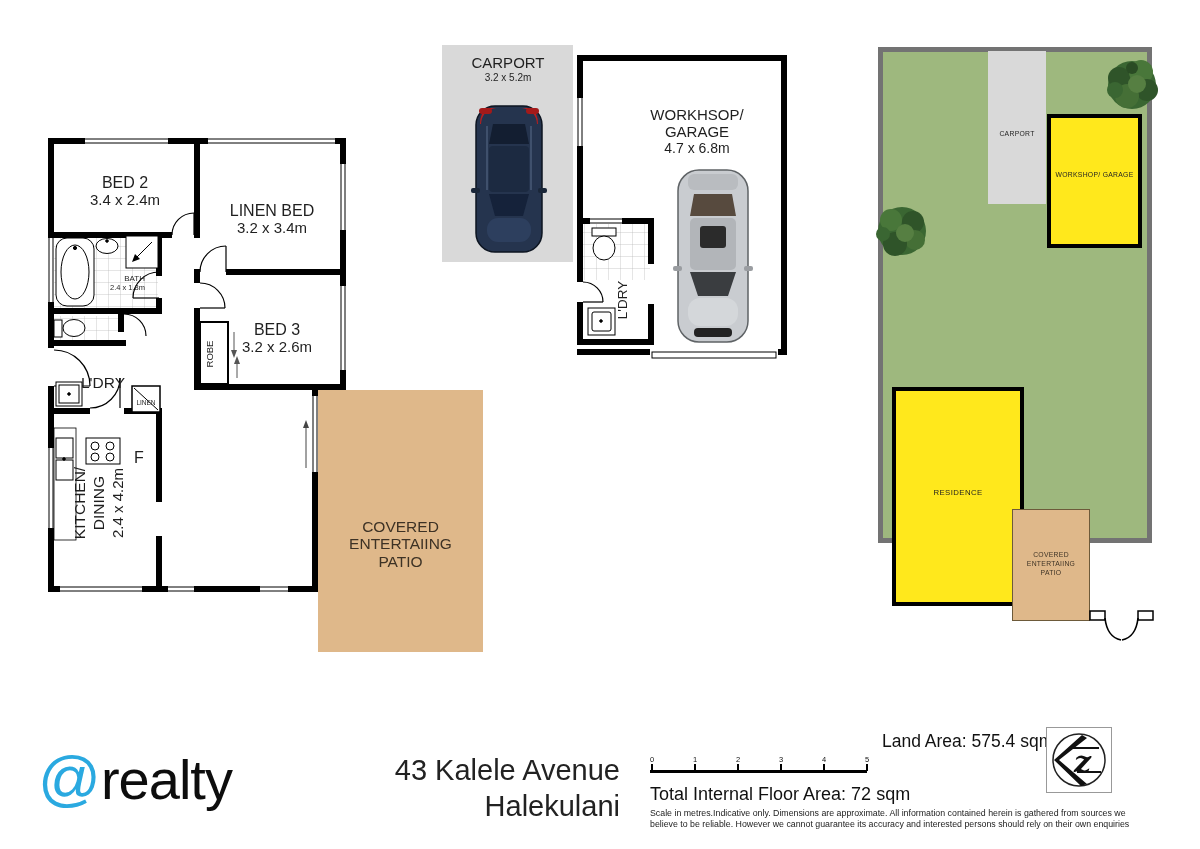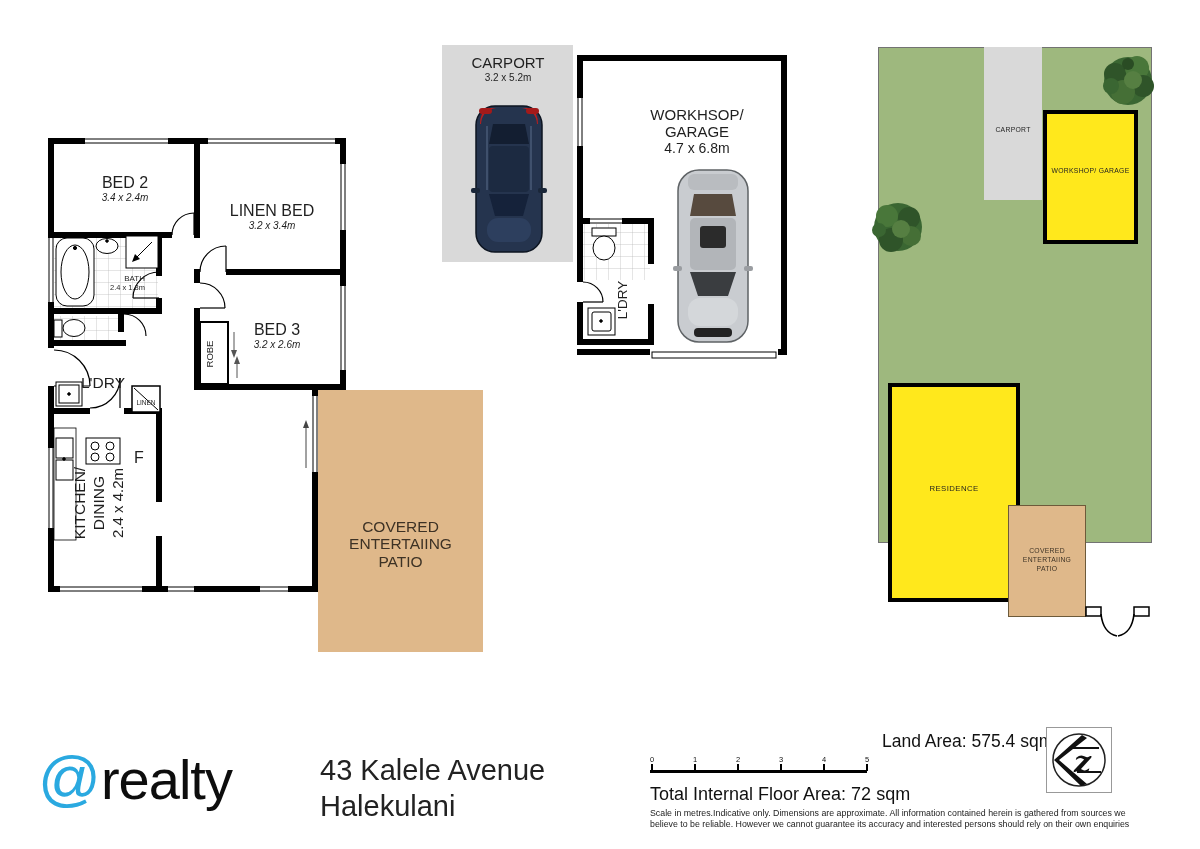--- a/index.html
+++ b/index.html
@@ -6,40 +6,40 @@
     --site-green:#9EB87E; --building-yellow:#FFE81C; --patio-tan:#DFB88A;
     --carport-gray:#D9D9D9; --brand-blue:#2AA9E0; --wall-black:#000000;
   }
   *{margin:0;padding:0;box-sizing:border-box;}
   html,body{background:#fff;}
   body{font-family:"Liberation Sans",sans-serif;color:#1c1c1c;}
   #stage{position:relative;width:1200px;height:849px;background:#fff;overflow:hidden;}
   .abs{position:absolute;}
   .lbl{position:absolute;text-align:center;line-height:1.12;color:#1f1f1f;}
   .room-name{font-size:16px;}
-  .room-dims{font-size:10px;font-style:italic;}
+  .room-dims{font-size:15px;}
   .rot{transform:rotate(-90deg);transform-origin:center center;}
   
   #main-plan{left:48px;top:138px;width:298px;height:402px;}
   #patio-main{left:318px;top:390px;width:165px;height:262px;background:var(--patio-tan);}
   #patio-main .lbl{left:8px;right:8px;top:128px;font-size:15.5px;color:#3d3225;}
   
   #garage-plan{left:440px;top:40px;width:350px;height:322px;}
   
-  #site-plan{left:878px;top:47px;width:274px;height:496px;background:var(--site-green);border:1px solid #737373;}
+  #site-plan{left:878px;top:47px;width:274px;height:496px;background:var(--site-green);border:5px solid #737373;}
   #site-carport{left:105px;top:-1px;width:58px;height:153px;background:var(--carport-gray);}
   #site-workshop{left:164px;top:62px;width:95px;height:134px;background:var(--building-yellow);border:4px solid #000;}
   #site-residence{left:9px;top:335px;width:132px;height:219px;background:var(--building-yellow);border:4px solid #000;}
   #site-patio{left:129px;top:457px;width:78px;height:112px;background:var(--patio-tan);border:1px solid #6d5a3a;}
   .site-lbl{font-size:6.8px;letter-spacing:.3px;color:#222;line-height:1.35;}
   
   #brand{left:38px;top:742px;white-space:nowrap;}
   #brand .at{font-size:62px;color:var(--brand-blue);font-weight:400;}
   #brand .name{font-size:56px;color:#0d0d0d;font-weight:400;letter-spacing:-1px;}
-  #address{left:320px;top:752px;width:300px;text-align:left;font-size:29px;color:#222;line-height:1.25;}
+  #address{left:320px;top:752px;width:300px;text-align:right;font-size:29px;color:#222;line-height:1.25;}
   #scalebar{left:650px;top:755px;width:220px;height:22px;}
   #scalebar .num{position:absolute;top:0;font-size:7.5px;color:#111;transform:translateX(-50%);}
   #scalebar .bar{position:absolute;left:0;right:3px;top:15px;height:3px;background:#000;}
   #scalebar .tick{position:absolute;top:9px;width:1.5px;height:7px;background:#000;}
   #floor-area{left:650px;top:784px;font-size:18px;color:#111;}
   .disc{left:650px;width:505px;font-size:8.8px;color:#222;}
   #land-area{left:882px;top:731px;font-size:17.5px;color:#111;}
   #cert-logo{left:1046px;top:727px;width:66px;height:66px;border:1px solid #999;background:#fff;}
 </style>
 </head>

